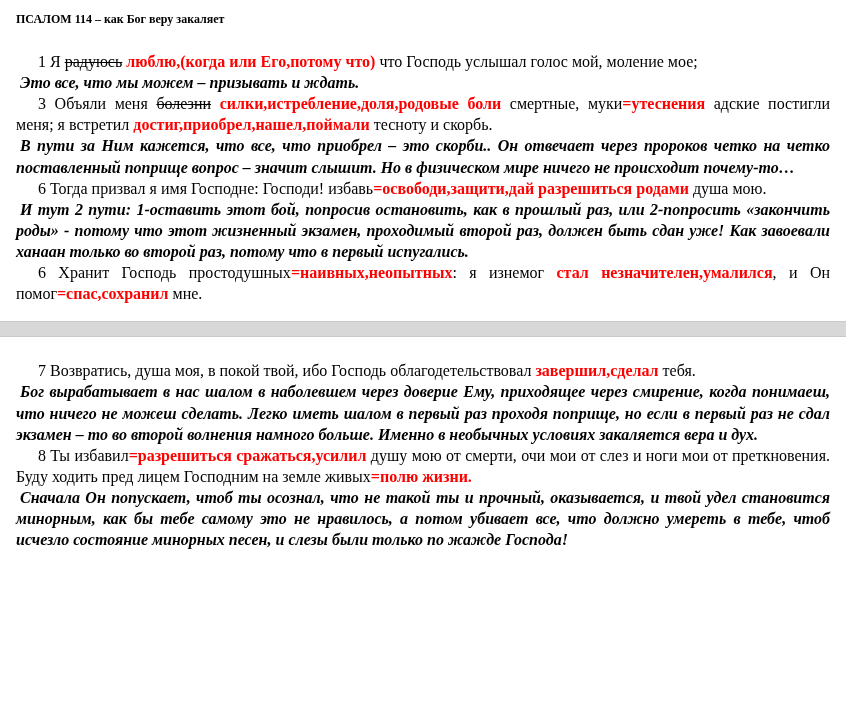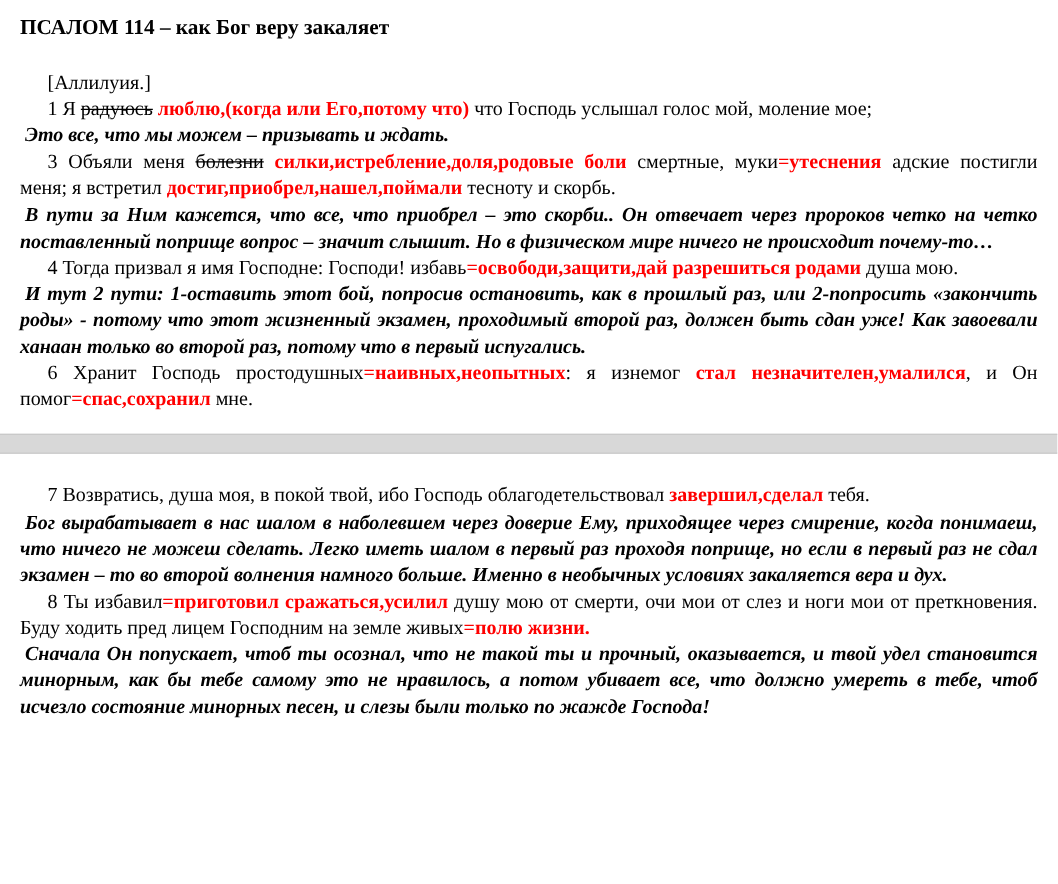--- a/index.html
+++ b/index.html
@@ -10,21 +10,21 @@
     background: #ffffff;
     font-family: "Liberation Serif", "DejaVu Serif", serif;
     font-size: 16px;
     color: #000000;
   }
   .doc {
     padding: 10px 16px 14px 16px;
   }
   .doc-title {
     font-weight: bold;
-    font-size: 17px;
+    font-size: 12px;
     margin: 2px 0 24px 0;
     text-align: left;
   }
   .section p {
     margin: 0;
     text-align: justify;
     line-height: 1.32;
   }
   p.verse { text-indent: 22px; }
   p.comment {
@@ -53,31 +53,30 @@
     margin: 17px -16px 23px -16px;
   }
 </style>
 </head>
 <body>
 
 <div class="doc">
   <h1 class="doc-title">ПСАЛОМ 114 – как Бог веру закаляет</h1>
 
   <div class="section">
-      <p class="verse"><span class="run-p">[Аллилуия.]</span></p>
       <p class="verse"><span class="run-p">1 Я </span><span class="run-strike">радуюсь</span><span class="run-p"> </span><span class="run-red">люблю,(когда или Его,потому что)</span><span class="run-p"> что Господь услышал голос мой, моление мое;</span></p>
       <p class="comment"><span class="run-p">Это все, что мы можем – призывать и ждать.</span></p>
       <p class="verse"><span class="run-p">3 Объяли меня </span><span class="run-strike">болезни</span><span class="run-p"> </span><span class="run-red">силки,истребление,доля,родовые боли</span><span class="run-p"> смертные, муки</span><span class="run-red">=утеснения</span><span class="run-p"> адские постигли меня; я встретил </span><span class="run-red">достиг,приобрел,нашел,поймали</span><span class="run-p"> тесноту и скорбь.</span></p>
       <p class="comment"><span class="run-p">В пути за Ним кажется, что все, что приобрел – это скорби.. Он отвечает через пророков четко на четко поставленный поприще вопрос – значит слышит. Но в физическом мире ничего не происходит почему-то…</span></p>
-      <p class="verse"><span class="run-p">4 Тогда призвал я имя Господне: Господи! избавь</span><span class="run-red">=освободи,защити,дай разрешиться родами</span><span class="run-p"> душа мою.</span></p>
+      <p class="verse"><span class="run-p">6 Тогда призвал я имя Господне: Господи! избавь</span><span class="run-red">=освободи,защити,дай разрешиться родами</span><span class="run-p"> душа мою.</span></p>
       <p class="comment"><span class="run-p">И тут 2 пути: 1-оставить этот бой, попросив остановить, как в прошлый раз, или 2-попросить «закончить роды» - потому что этот жизненный экзамен, проходимый второй раз, должен быть сдан уже! Как завоевали ханаан только во второй раз, потому что в первый испугались.</span></p>
       <p class="verse"><span class="run-p">6 Хранит Господь простодушных</span><span class="run-red">=наивных,неопытных</span><span class="run-p">: я изнемог </span><span class="run-red">стал незначителен,умалился</span><span class="run-p">, и Он помог</span><span class="run-red">=спас,сохранил</span><span class="run-p"> мне.</span></p>
     </div>
 
   <div class="page-gap"></div>
 
   <div class="section">
       <p class="verse"><span class="run-p">7 Возвратись, душа моя, в покой твой, ибо Господь облагодетельствовал </span><span class="run-red">завершил,сделал</span><span class="run-p"> тебя.</span></p>
       <p class="comment"><span class="run-p">Бог вырабатывает в нас шалом в наболевшем через доверие Ему, приходящее через смирение, когда понимаеш, что ничего не можеш сделать. Легко иметь шалом в первый раз проходя поприще, но если в первый раз не сдал экзамен – то во второй волнения намного больше. Именно в необычных условиях закаляется вера и дух.</span></p>
-      <p class="verse"><span class="run-p">8 Ты избавил</span><span class="run-red">=приготовил сражаться,усилил</span><span class="run-p"> душу мою от смерти, очи мои от слез и ноги мои от преткновения. Буду ходить пред лицем Господним на земле живых</span><span class="run-red">=полю жизни.</span></p>
+      <p class="verse"><span class="run-p">8 Ты избавил</span><span class="run-red">=разрешиться сражаться,усилил</span><span class="run-p"> душу мою от смерти, очи мои от слез и ноги мои от преткновения. Буду ходить пред лицем Господним на земле живых</span><span class="run-red">=полю жизни.</span></p>
       <p class="comment"><span class="run-p">Сначала Он попускает, чтоб ты осознал, что не такой ты и прочный, оказывается, и твой удел становится минорным, как бы тебе самому это не нравилось, а потом убивает все, что должно умереть в тебе, чтоб исчезло состояние минорных песен, и слезы были только по жажде Господа!</span></p>
     </div>
 </div>
 
 </body></html>

